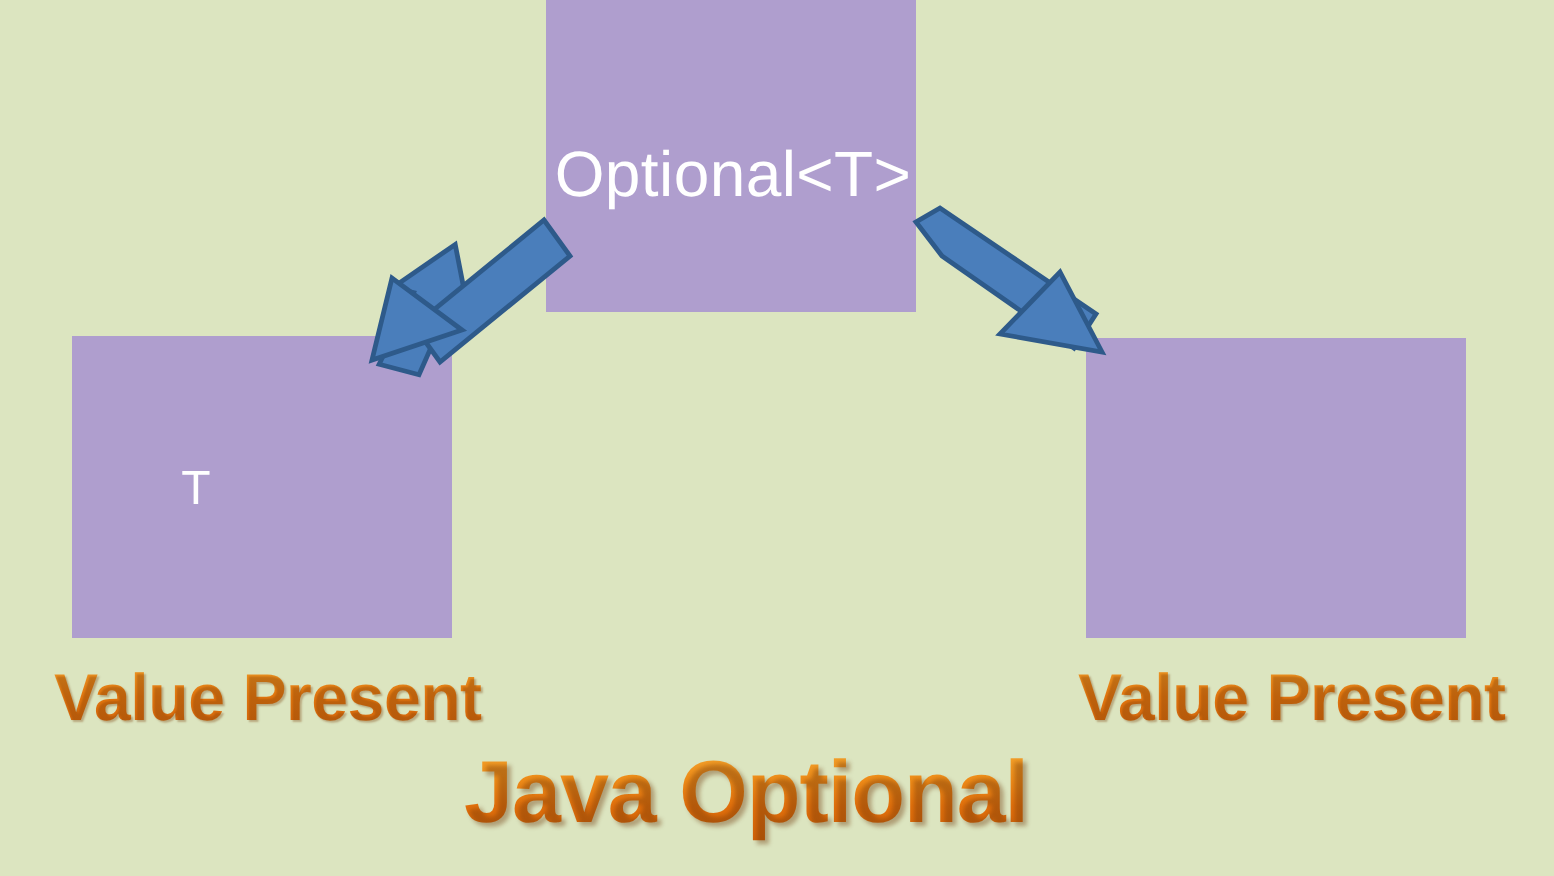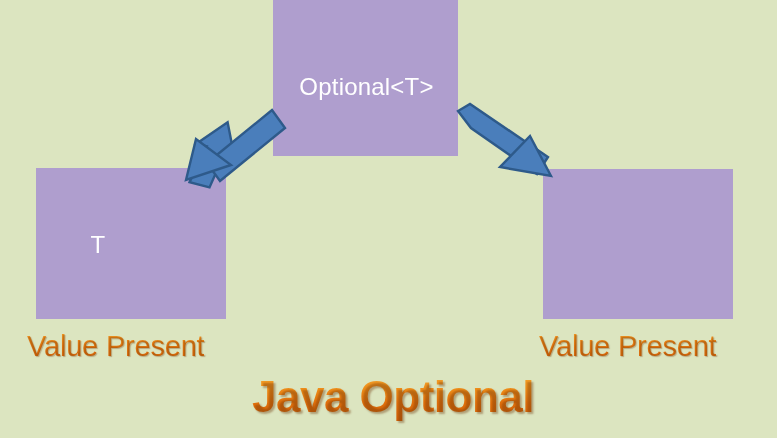--- a/index.html
+++ b/index.html
@@ -41,61 +41,61 @@
     left: 543px; top: 169px;
     width: 190px; height: 150px;
   }
   .node-label {
     color: #ffffff;
     font-weight: 400;
     letter-spacing: 0.2px;
     white-space: nowrap;
   }
   #label-optional {
-    font-size: 24px;
+    font-size: 32px;
     position: relative;
     top: 10px;
     left: 1px;
   }
   #label-t {
     font-size: 24px;
     position: relative;
     top: 1px;
     left: -33px;
   }
   .arrows {
     position: absolute;
     left: 0; top: 0;
     width: 777px; height: 438px;
     pointer-events: none;
   }
   .caption {
     position: absolute;
-    font-size: 29px;
-    font-weight: normal;
+    font-size: 33px;
+    font-weight: bold;
     white-space: nowrap;
     color: #e2760f;
     background: linear-gradient(180deg, #f0a02a 0%, #e2760f 48%, #d2620a 100%);
     -webkit-background-clip: text;
     background-clip: text;
     -webkit-text-fill-color: transparent;
     text-shadow: 1px 1px 1px rgba(120, 60, 10, 0.35);
     letter-spacing: -0.2px;
   }
   #caption-value-present {
     left: 27px;
     top: 330px;
   }
   #caption-value-absent {
     left: 539px;
     top: 330px;
   }
   #diagram-title {
     position: absolute;
-    left: 252px;
+    left: 232px;
     top: 372px;
     font-size: 44px;
     font-weight: bold;
     white-space: nowrap;
     letter-spacing: -0.5px;
     color: #e2760f;
     background: linear-gradient(180deg, #f5aa33 0%, #ef8d19 35%, #e2700c 62%, #cf5f07 100%);
     -webkit-background-clip: text;
     background-clip: text;
     -webkit-text-fill-color: transparent;

